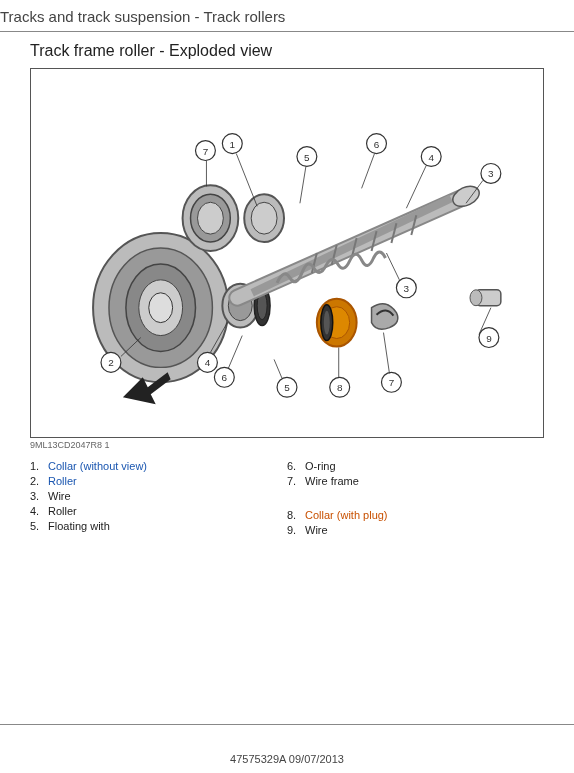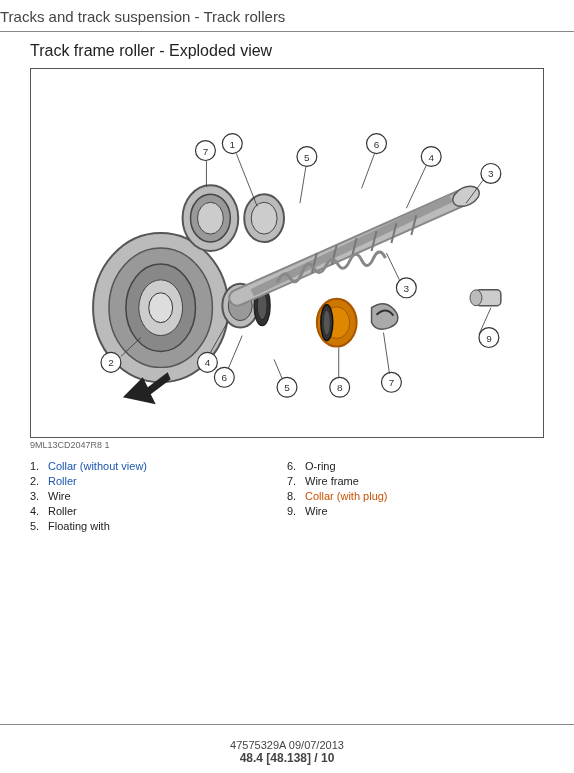--- a/index.html
+++ b/index.html
@@ -81,20 +81,21 @@
     .part-name {
       color: #1a56b0;
     }
 
     .part-name.black {
       color: #222;
     }
 
     .part-name.orange {
       color: #c85000;
+      margin-top: 19px;
     }
 
     .footer-divider {
       border: none;
       border-top: 1.5px solid #888;
       margin: 14px 0 0 0;
       position: absolute;
       bottom: 48px;
       left: 0;
       right: 0;
@@ -286,14 +287,13 @@
         <span class="part-num">9.</span>
         <span class="part-name black">Wire</span>
       </div>
     </div>
 </div>
 
 <hr class="footer-divider">
 
 <div class="footer">
   <div class="footer-doc">47575329A 09/07/2013</div>
-  <div class="footer-page">48.4 [48.138] / 10</div>
 </div>
 
 </body></html>

